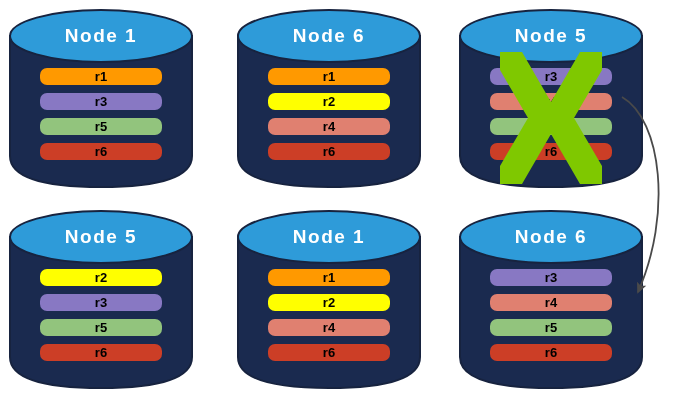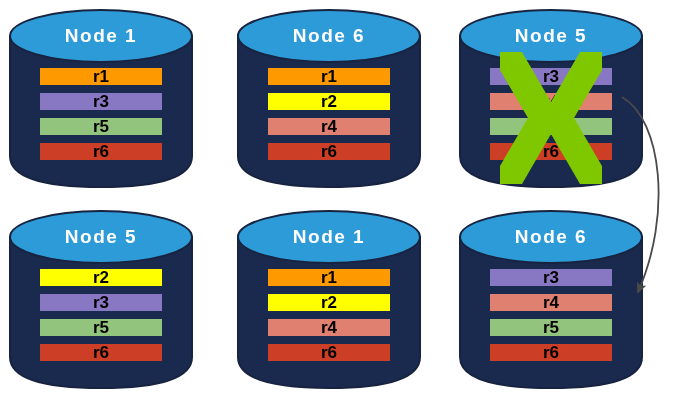--- a/index.html
+++ b/index.html
@@ -47,23 +47,23 @@
   .records {
     position: absolute;
     left: 34px;
     top: 62px;
     width: 122px;
   }
 
   .record {
     height: 17px;
     margin-bottom: 8px;
-    border-radius: 0;
+    border-radius: 7px;
     color: #000000;
-    font-size: 17px;
+    font-size: 13px;
     font-weight: bold;
     line-height: 17px;
     text-align: center;
     font-family: "Liberation Sans", sans-serif;
   }
   .record:last-child { margin-bottom: 13px; }
 
   .x-overlay {
     position: absolute;
     left: 36px;

